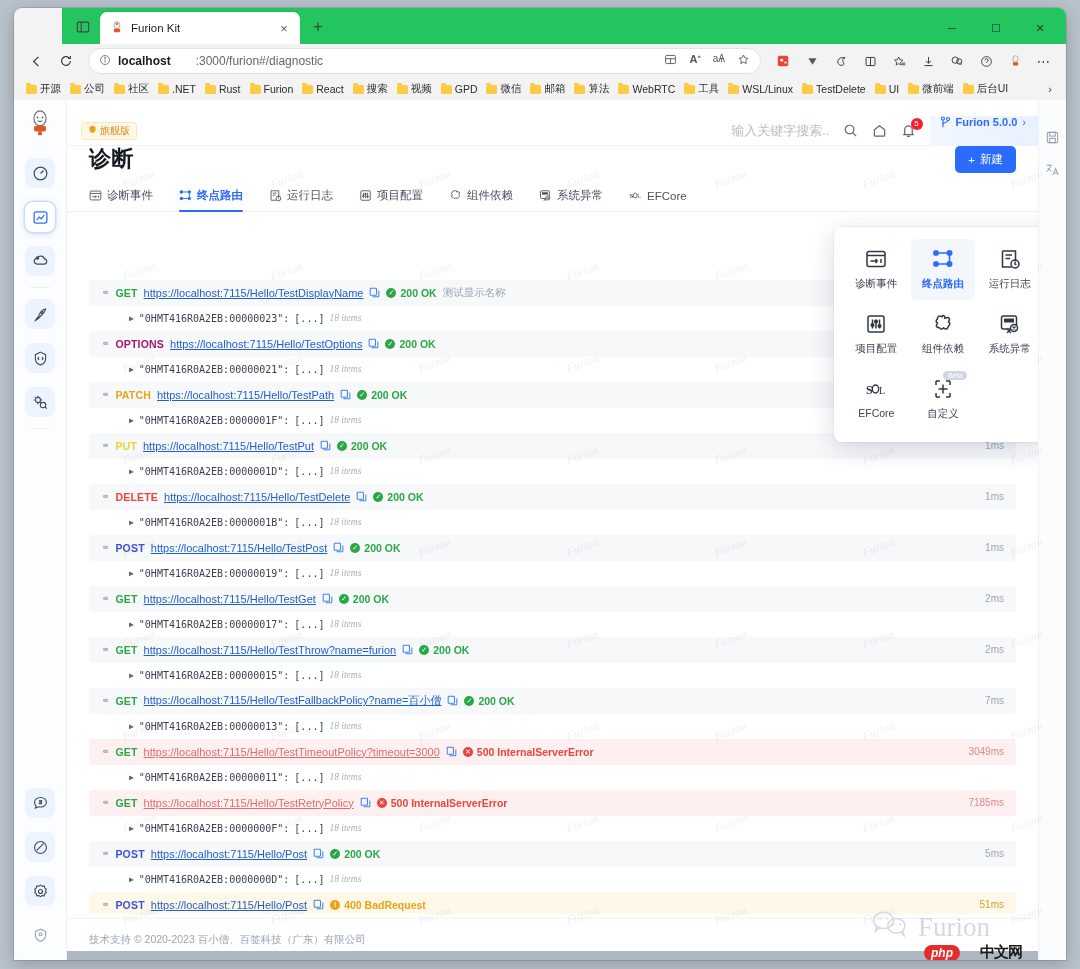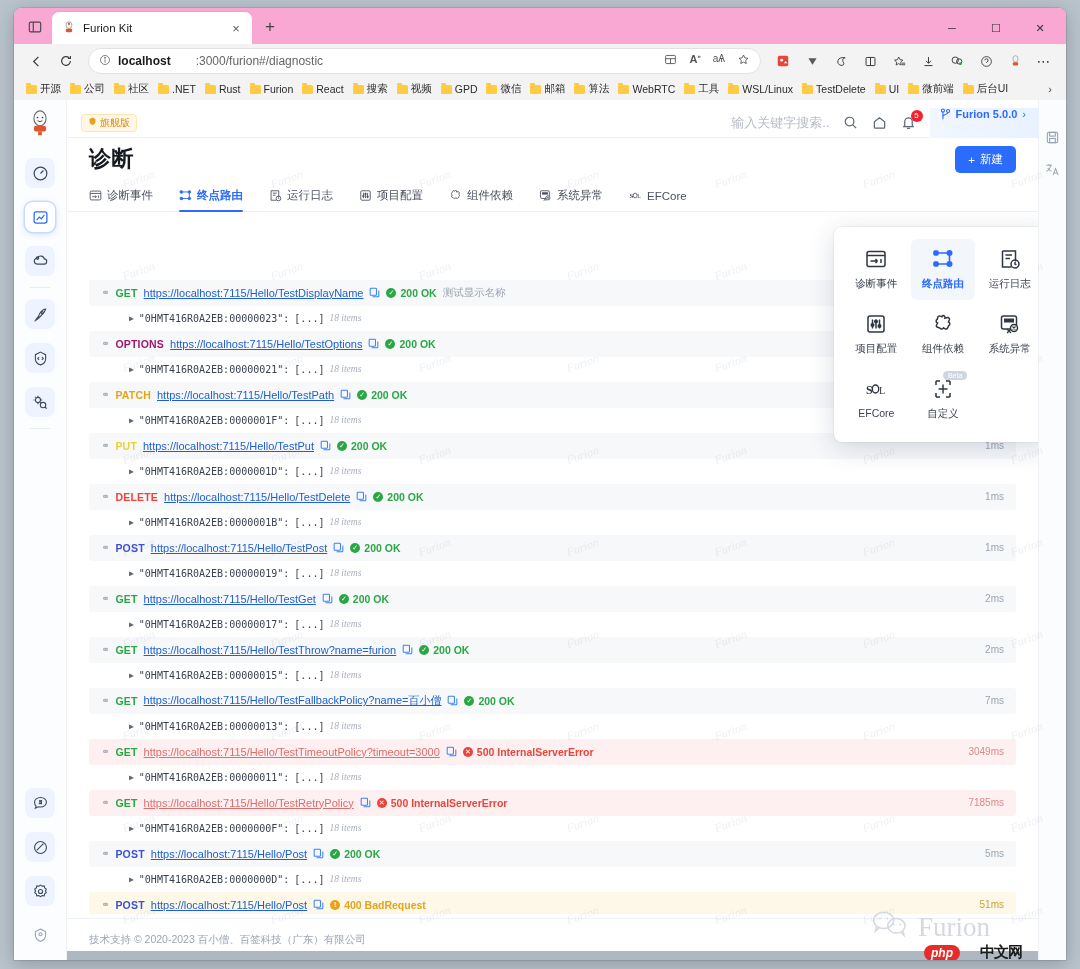--- a/index.html
+++ b/index.html
@@ -9,21 +9,21 @@
     background: #b9c3cc;
     overflow: hidden;
   }
   .browser {
     position:absolute; left:14px; top:8px; width:1052px; height:952px;
     background:#f3f3f3; border-radius:8px 8px 0 0;
     box-shadow:0 0 0 1px rgba(0,0,0,.10), 0 4px 18px rgba(0,0,0,.22);
     overflow:hidden; display:flex; flex-direction:column;
   }
   
-  .tabstrip { height:36px; display:flex; align-items:flex-end; padding:0 4px; background:#f9a8d4; flex:0 0 auto;}
+  .tabstrip { height:36px; display:flex; align-items:flex-end; padding:0 4px; background:#22c55e; flex:0 0 auto;margin-left:48px;}
   .tabbtn { width:34px; height:30px; display:flex; align-items:center; justify-content:center; color:#444; margin-bottom:2px;}
   .tab {
     height:32px; min-width:200px; max-width:240px; background:#fff; border-radius:7px 7px 0 0;
     display:flex; align-items:center; gap:7px; padding:0 8px 0 10px; font-size:11.5px; color:#1f1f1f;
     box-shadow:0 -1px 2px rgba(0,0,0,.05);
   }
   .tab .favicon { width:14px; height:14px; flex:0 0 auto; }
   .tab .ttl { flex:1; white-space:nowrap; overflow:hidden; text-overflow:ellipsis; }
   .tab .x { width:16px; height:16px; display:flex; align-items:center; justify-content:center; color:#5a5a5a; font-size:13px; }
   .newtab { width:28px; height:28px; display:flex; align-items:center; justify-content:center; font-size:17px; color:#444; margin:0 0 3px 4px; font-weight:300;}
@@ -66,21 +66,21 @@
   .rico.active { background:#fff; color:#2b6bfd; box-shadow:0 0 0 1.5px #c7dbff, 0 2px 7px rgba(45,110,255,.22); }
   .rico.mute { background:transparent; color:#9aa5b4;}
   .sep { width:20px; height:1px; background:#e9edf3; margin:4px 0;}
 
   
   .rrail { position:absolute; right:0; top:0; bottom:0; width:28px; background:#fbfcfe;
            border-left:1px solid #eef1f5; display:flex; flex-direction:column; align-items:center; gap:14px; padding-top:28px; z-index:4;}
   .rrico { width:18px; height:18px; color:#9aa5b4; display:flex; align-items:center; justify-content:center; }
 
   
-  .appbar { position:absolute; left:53px; right:28px; top:8px; height:30px; display:flex; align-items:center;
+  .appbar { position:absolute; left:53px; right:28px; top:16px; height:30px; display:flex; align-items:center;
             padding:0 14px; background:#fff; border-bottom:1px solid #f0f2f5; z-index:5;gap:40px;}
   .badge-pro { display:flex; align-items:center; gap:3px; font-size:10px; color:#d78b18;
                background:#fff8e8; border:1px solid #ffe6b0; border-radius:4px; padding:1px 6px; }
   .appbar-right { margin-left:auto; display:flex; align-items:center; gap:13px; }
   .srch { font-size:13px; color:#b6bcc6; }
   .hico { width:16px; height:16px; color:#5b6676; display:flex; align-items:center; justify-content:center; position:relative;}
   .dot { position:absolute; top:-5px; right:-6px; min-width:12px; height:12px; background:#f5222d; color:#fff;
          border-radius:7px; font-size:8px; line-height:12px; text-align:center; padding:0 3px; }
   .verbox { display:flex; gap:5px; background:linear-gradient(90deg,#f2f7ff,#e8f1ff);
             height:30px; padding:0 12px 0 10px; margin-right:-14px; color:#2b6bfd; font-size:11px; font-weight:bold;}

